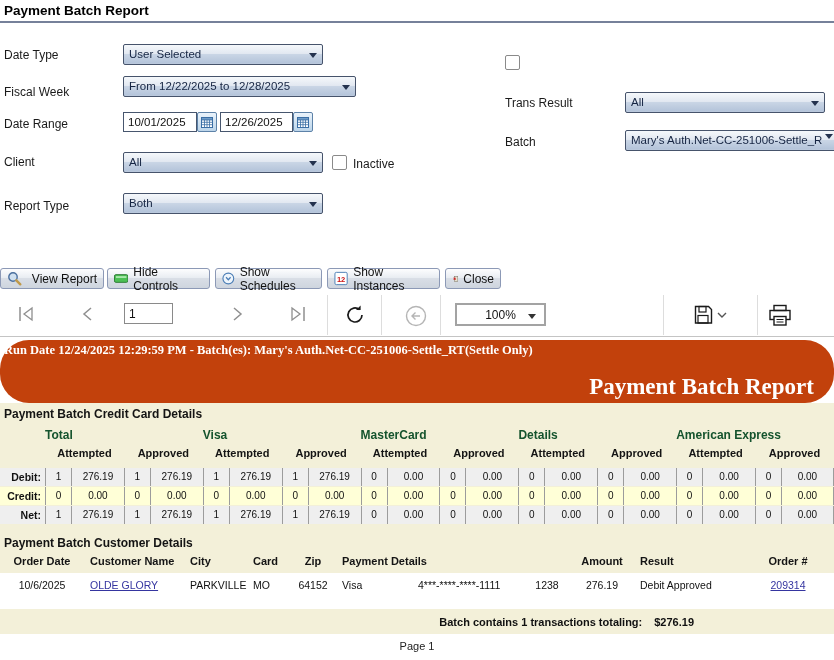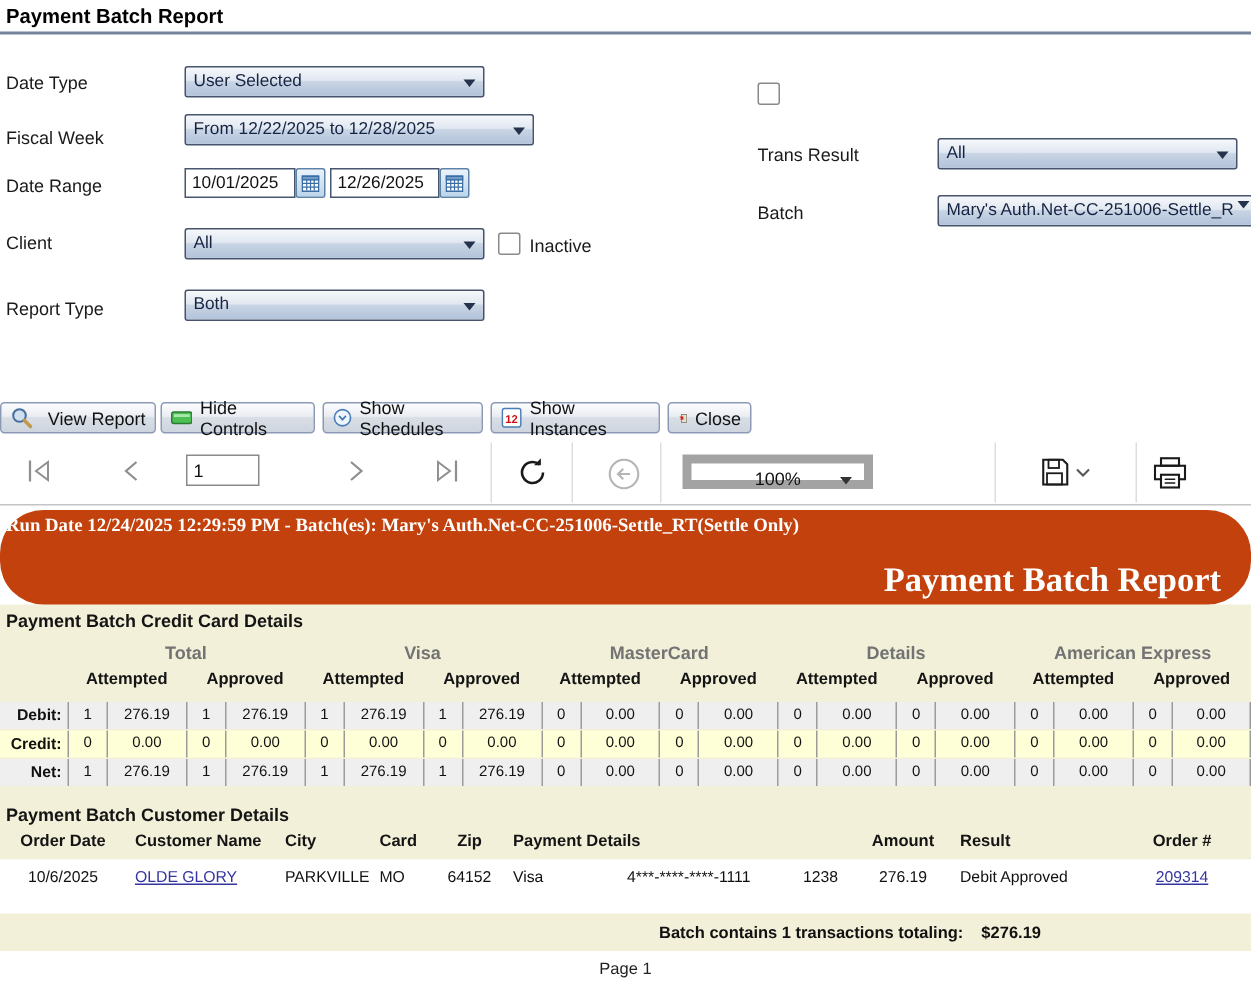--- a/index.html
+++ b/index.html
@@ -30,36 +30,36 @@
     background:linear-gradient(to bottom,#fdfdfe 0%,#e9edf2 45%,#d9dee6 50%,#ced5de 100%);
     display:flex; align-items:center; gap:5px; padding:0 6px; font-size:12px; color:#111;justify-content:space-between; }
 
   
   .viewer-bar { position:absolute; left:0; top:293px; width:834px; height:44px; background:#fff;
     border-bottom:1px solid #c4c4c4; }
   .vsep { position:absolute; top:295px; width:1px; height:40px; background:#ddd; }
   .page-input { position:absolute; left:124px; top:303px; width:49px; height:21px; border:1px solid #8a8a8a;
     font-size:12px; color:#111; padding-left:4px; font-family:"Liberation Sans",sans-serif; }
   .of-label { position:absolute; left:181px; top:307px; font-size:12px; color:#222;margin-top:36px; }
-  .zoom-select { position:absolute; left:455px; top:303px; width:127px; height:23px; border:6px solid #a3a3a3;
+  .zoom-select { position:absolute; left:455px; top:303px; width:91px; height:23px; border:2px solid #a3a3a3;
     font-size:12px; color:#111; text-align:center; line-height:21px; }
   .zoom-select .dd-arrow { border-top-color:#333; top:9px; right:8px; }
 
   
   .report { position:absolute; left:0; top:340px; width:834px; }
   .navy { position:relative; width:834px; height:63px; background:#c2410c;
     font-family:"Liberation Serif", serif; color:#fff;border-radius:29px; }
   .run-line { padding:3px 0 0 4px; font-size:12.5px; font-weight:bold; }
   .report-title { position:absolute; right:20px; bottom:3px; font-size:23px; font-weight:bold; }
 
   .cream { background:#f3f0d9; }
   .sec-title { padding:4px 0 2px 4px; font-size:12px; font-weight:bold; color:#141414; }
 
   .cc-groups { display:grid; grid-template-columns:45px repeat(5,157.8px); margin-top:2px; }
-  .cc-groups span { text-align:center; font-size:12px; font-weight:bold; color:#737373; padding:3px 0; }
+  .cc-groups span { font-size:12px; font-weight:bold; color:#14532d; padding:3px 0; }
   .cc-subs { display:grid; grid-template-columns:45px repeat(10,78.9px); }
   .cc-subs span { text-align:center; font-size:11px; font-weight:bold; color:#141414; padding:2px 0 4px 0; }
   .cc-row { display:grid; grid-template-columns:45px repeat(10,26px 52.9px); height:18px; margin-bottom:1px; }
   .cc-row.gray  { background:#efefef; }
   .cc-row.yellow{ background:#ffffd7; }
   .cc-lab { font-size:10.5px; font-weight:bold; text-align:right; padding-right:4px; line-height:18px; color:#111; }
   .cc-c { font-size:10px; text-align:center; line-height:18px; border-left:1px solid #9c9c9c; color:#111; }
   .cc-c:last-child { border-right:1px solid #9c9c9c; }
   .cc-block { margin-top:5px; padding-bottom:7px; }
 

